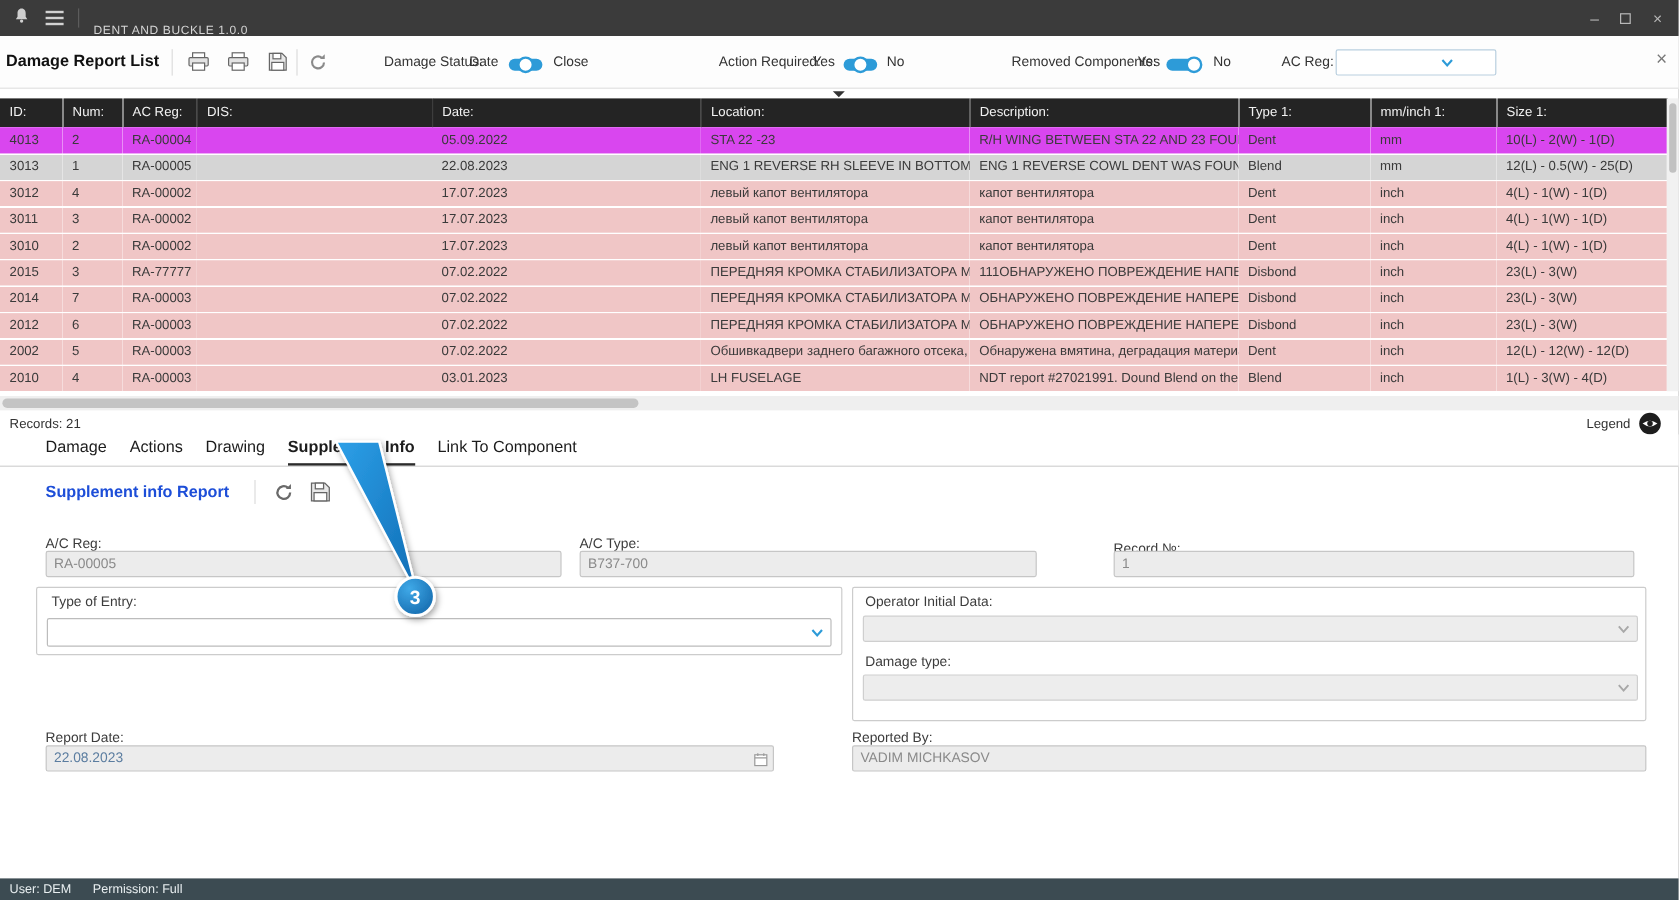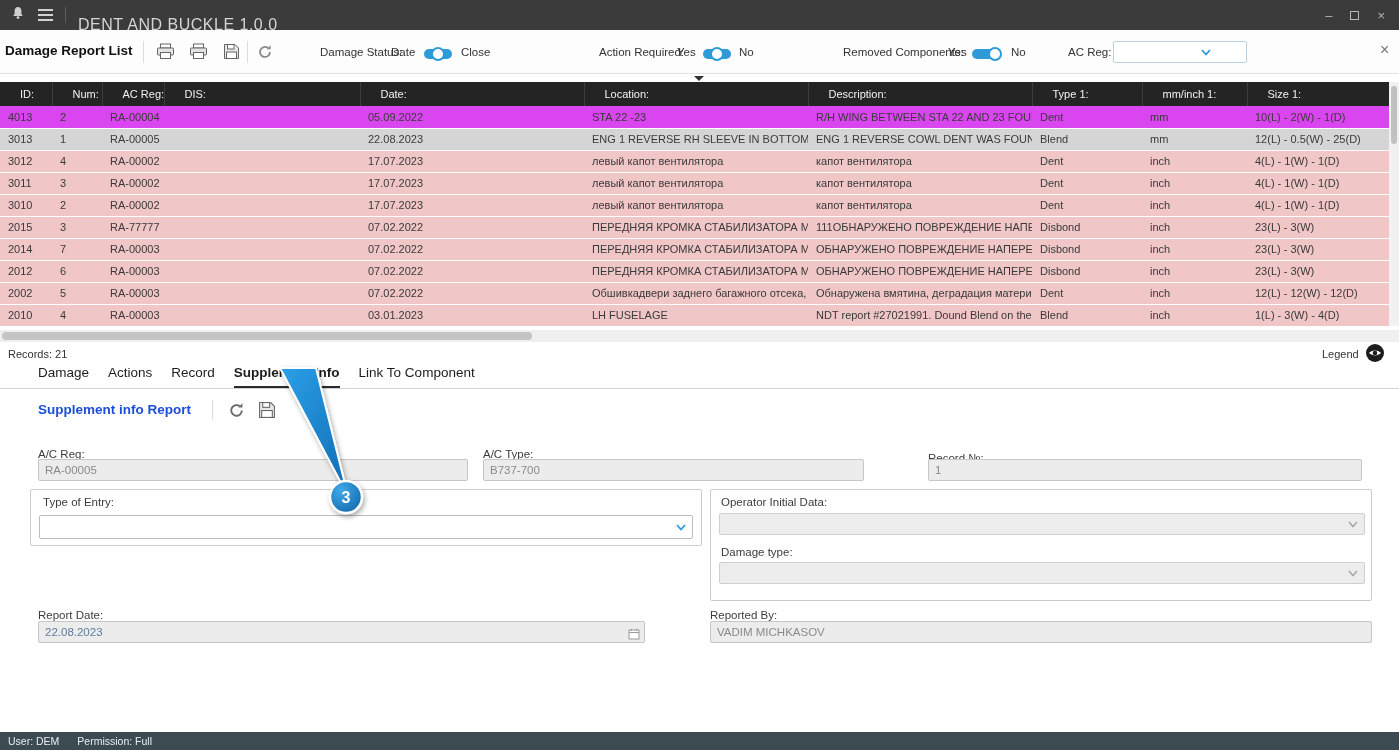--- a/index.html
+++ b/index.html
@@ -7,21 +7,21 @@
   body { font-family: "Liberation Sans", sans-serif; }
   .app { position:relative; width:1399px; height:750px; background:#ffffff; overflow:hidden; }
 
   
   .titlebar { position:absolute; left:0; top:0; width:1399px; height:30px; background:#3b3b3b;
               display:flex; align-items:center; color:#d8d8d8; }
   .titlebar .bell { margin-left:10px; }
   .hamburger { margin-left:12px; display:flex; flex-direction:column; gap:3px; cursor:pointer; }
   .hamburger span { display:block; width:15px; height:2px; background:#d2d2d2; }
   .tb-sep { width:1px; height:16px; background:#5c5c5c; margin:0 12px; }
-  .app-title { font-size:16px; letter-spacing:0.5px; color:#d5d5d5;margin-top:20px; }
+  .app-title { font-size:10px; letter-spacing:0.5px; color:#d5d5d5;margin-top:20px; }
   .win-controls { margin-left:auto; margin-right:14px; display:flex; align-items:center; gap:18px; color:#b8b8b8; }
   .win-controls .glyph { font-size:13px; line-height:1; cursor:pointer; }
   .win-restore { width:9px; height:9px; border:1px solid #b8b8b8; display:inline-block; cursor:pointer; }
 
   
   .toolbar { position:absolute; left:0; top:30px; width:1399px; height:44px; background:#fdfdfd;
              border-bottom:1px solid #e2e2e2; }
   .toolbar .abs { position:absolute; }
   .dr-title { left:5px; top:13px; font-size:13.5px; font-weight:bold; color:#111; }
   .vsep { width:1px; height:22px; background:#dcdcdc; top:11px; }
@@ -40,21 +40,21 @@
 
   
   .collapse-tri { position:absolute; left:694px; top:76px; width:0; height:0;
                   border-left:5px solid transparent; border-right:5px solid transparent;
                   border-top:5px solid #333; cursor:pointer; }
 
   
   .grid-wrap { position:absolute; left:0; top:82px; width:1389px; }
   table.grid { border-collapse:collapse; table-layout:fixed; width:1389px; }
   table.grid th { height:24px; background:#242424; color:#f2f2f2; font-size:11px; font-weight:normal;
-                  text-align:left; padding-left:20px; border-right:1px solid #3d3d3d;
+                  text-align:left; padding-left:8px; border-right:1px solid #3d3d3d;
                   white-space:nowrap; overflow:hidden; }
   table.grid td { height:22px; font-size:11px; color:#3a3a3a; padding-left:8px;
                   white-space:nowrap; overflow:hidden; border-bottom:1px solid rgba(255,255,255,0.65); }
   tr.row-selected td { background:#d946ef; }
   tr.row-gray td     { background:#d5d5d5;margin-top:22px; }
   tr.row-pink td     { background:#f0c6c6; }
 
   .vscroll { position:absolute; left:1389px; top:82px; width:10px; height:244px; background:#f1f1f1; }
   .vscroll .thumb { position:absolute; left:2px; top:4px; width:6px; height:58px; background:#c1c1c1; border-radius:3px; }
   .hscroll { position:absolute; left:0; top:330px; width:1399px; height:12px; background:#efefef; }
@@ -352,21 +352,21 @@
     <svg width="20" height="20" viewBox="0 0 20 20">
         <circle cx="10" cy="10" r="9" fill="#1d1d1d"></circle>
         <path d="M3.8 10 Q10 5.2 16.2 10 Q10 14.8 3.8 10 Z" fill="#fff"></path>
         <circle cx="10" cy="10" r="2.3" fill="#1d1d1d"></circle>
       </svg>
   </span>
 
   <div class="tabbar">
       <div class="tab">Damage</div>
       <div class="tab">Actions</div>
-      <div class="tab">Record</div>
+      <div class="tab">Drawing</div>
       <div class="tab active">Supplement Info</div>
       <div class="tab">Link To Component</div>
     </div>
 
   <span class="sup-title">Supplement info Report</span>
   <span class="sup-sep"></span>
   <span class="sup-icon" style="left:228px;top:402px">
     <svg width="17" height="17" viewBox="0 0 16 16">
         <path d="M13 8 a5 5 0 1 1 -1.8 -3.9" fill="none" stroke="#6a6a6a" stroke-width="1.8"></path>
         <path d="M13.6 1.2 v4 h-4 z" fill="#6a6a6a"></path>

